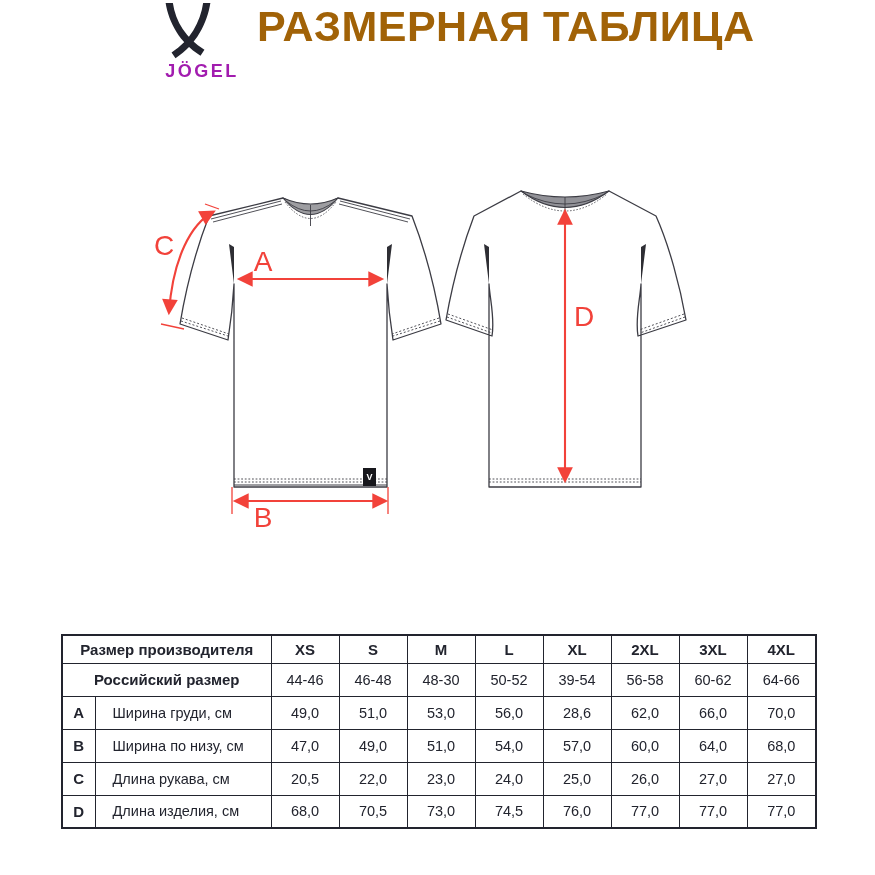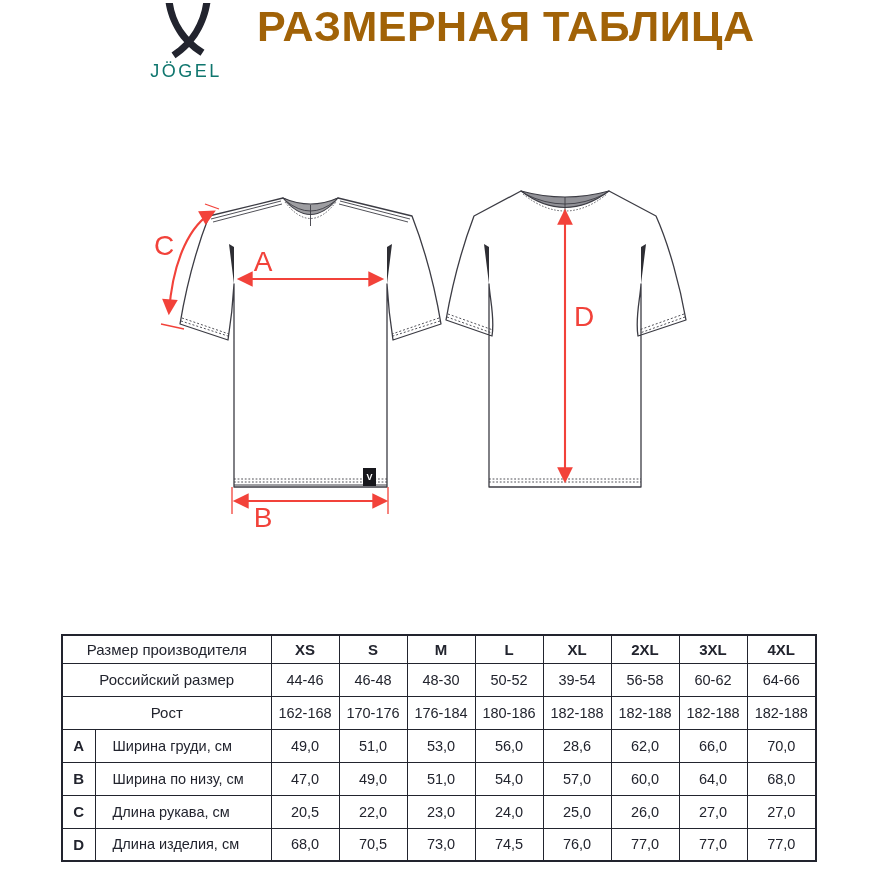--- a/index.html
+++ b/index.html
@@ -3,43 +3,43 @@
 <meta charset="utf-8">
 <style>
   html,body{margin:0;padding:0;background:#ffffff;}
   body{
     width:875px;height:875px;position:relative;overflow:hidden;
     font-family:"Liberation Sans",sans-serif;color:#22242e;
   }
   
   .logo-mark{position:absolute;left:163px;top:3px;}
   .logo-word{
-    position:absolute;left:138px;top:61px;width:96px;text-align:center;
-    font-size:18px;font-weight:400;letter-spacing:2.5px;color:#0f766e;
+    position:absolute;left:154px;top:61px;width:96px;text-align:center;
+    font-size:18px;font-weight:700;letter-spacing:2.5px;color:#a21caf;
   }
   .page-title{
     position:absolute;left:257px;top:2px;
     font-size:43px;font-weight:700;letter-spacing:0.5px;color:#a16207;white-space:nowrap;
   }
   
   .figure{position:absolute;left:130px;top:160px;}
   .figure text{font-family:"Liberation Sans",sans-serif;}
   
   .size-table{
     position:absolute;left:61px;top:634px;
     border-collapse:collapse;table-layout:fixed;
     border:2.5px solid #22242e;
   }
   .size-table td{
     border:1.5px solid #22242e;text-align:center;vertical-align:middle;
     font-size:14.5px;padding:0;color:#22242e;
   }
   .size-table tr{height:33px;}
   .size-table tr.first{height:28px;}
-  td.rowlabel{font-weight:400;font-size:15px;margin-left:21px;}
+  td.rowlabel{font-weight:700;font-size:15px;margin-left:21px;}
   td.sizecode{font-weight:700;font-size:15px;}
   td.letter{font-weight:700;font-size:15px;}
   td.desc{text-align:left;padding-left:17px;font-size:14.5px;}
 </style>
 </head>
 <body>
 
 <svg class="logo-mark" width="50" height="58" viewBox="0 0 76 88" aria-hidden="true">
   <path d="M4,0 C9,30 25,60 57,80 L63,71 C35,54 19,28 15,0 Z" fill="#22242e"></path>
   <path d="M72,0 C67,31 51,63 19,84 L13,75 C41,58 57,28 61,0 Z" fill="#22242e"></path>
@@ -153,31 +153,20 @@
     <td>44-46</td>
     <td>46-48</td>
     <td>48-30</td>
     <td>50-52</td>
     <td>39-54</td>
     <td>56-58</td>
     <td>60-62</td>
     <td>64-66</td>
   </tr>
   <tr>
-    <td class="rowlabel" colspan="2">Рост</td>
-    <td>162-168</td>
-    <td>170-176</td>
-    <td>176-184</td>
-    <td>180-186</td>
-    <td>182-188</td>
-    <td>182-188</td>
-    <td>182-188</td>
-    <td>182-188</td>
-  </tr>
-  <tr>
     <td class="letter">A</td>
     <td class="desc">Ширина груди, см</td>
     <td>49,0</td>
     <td>51,0</td>
     <td>53,0</td>
     <td>56,0</td>
     <td>28,6</td>
     <td>62,0</td>
     <td>66,0</td>
     <td>70,0</td>

